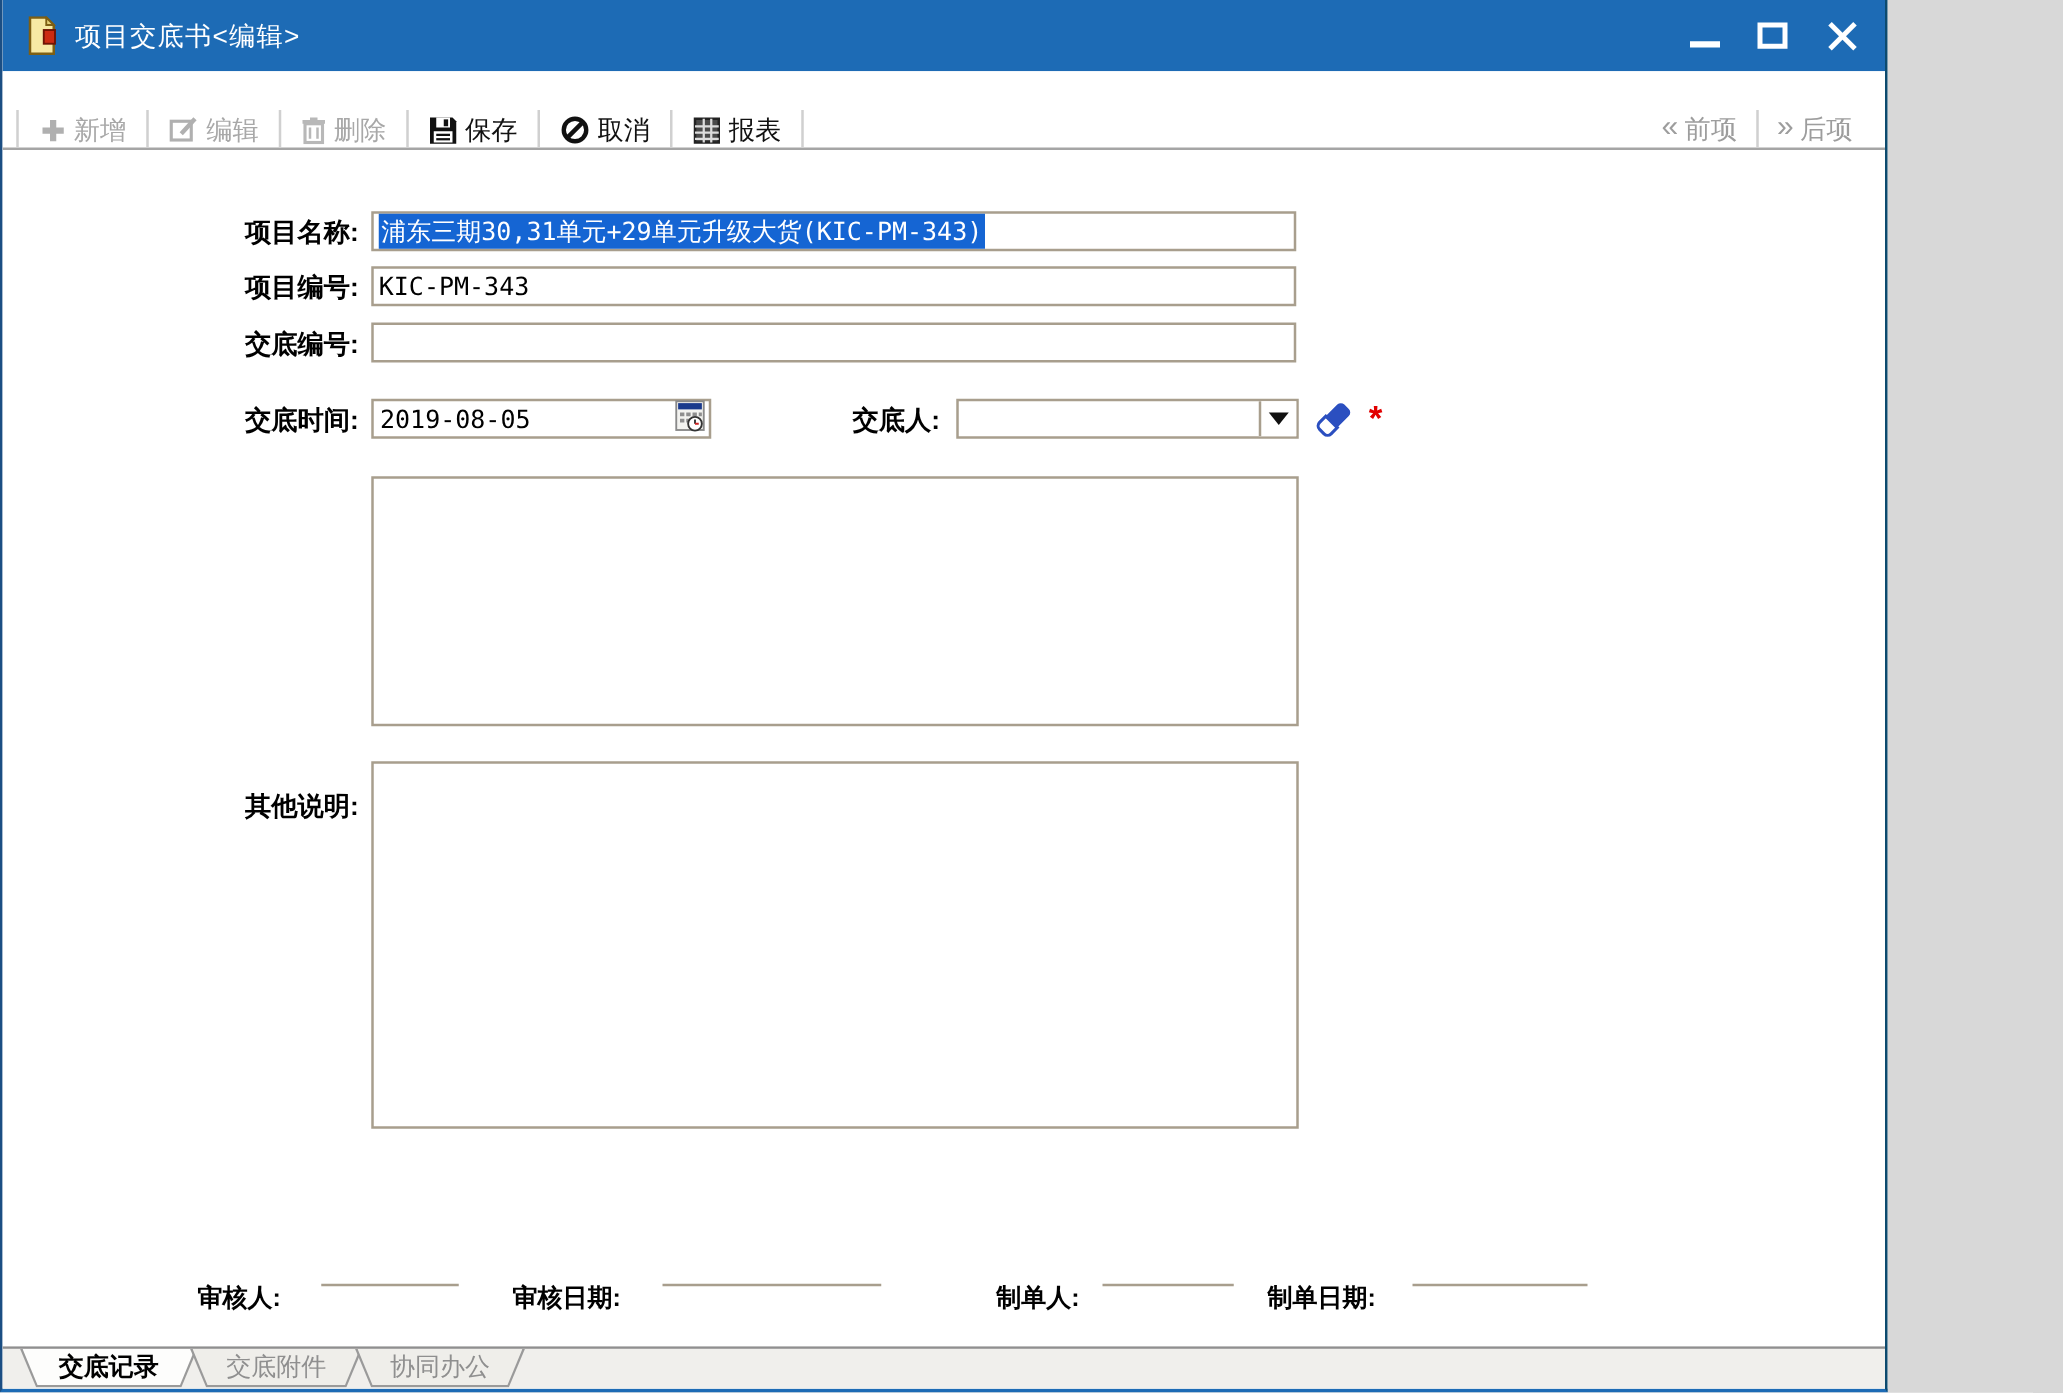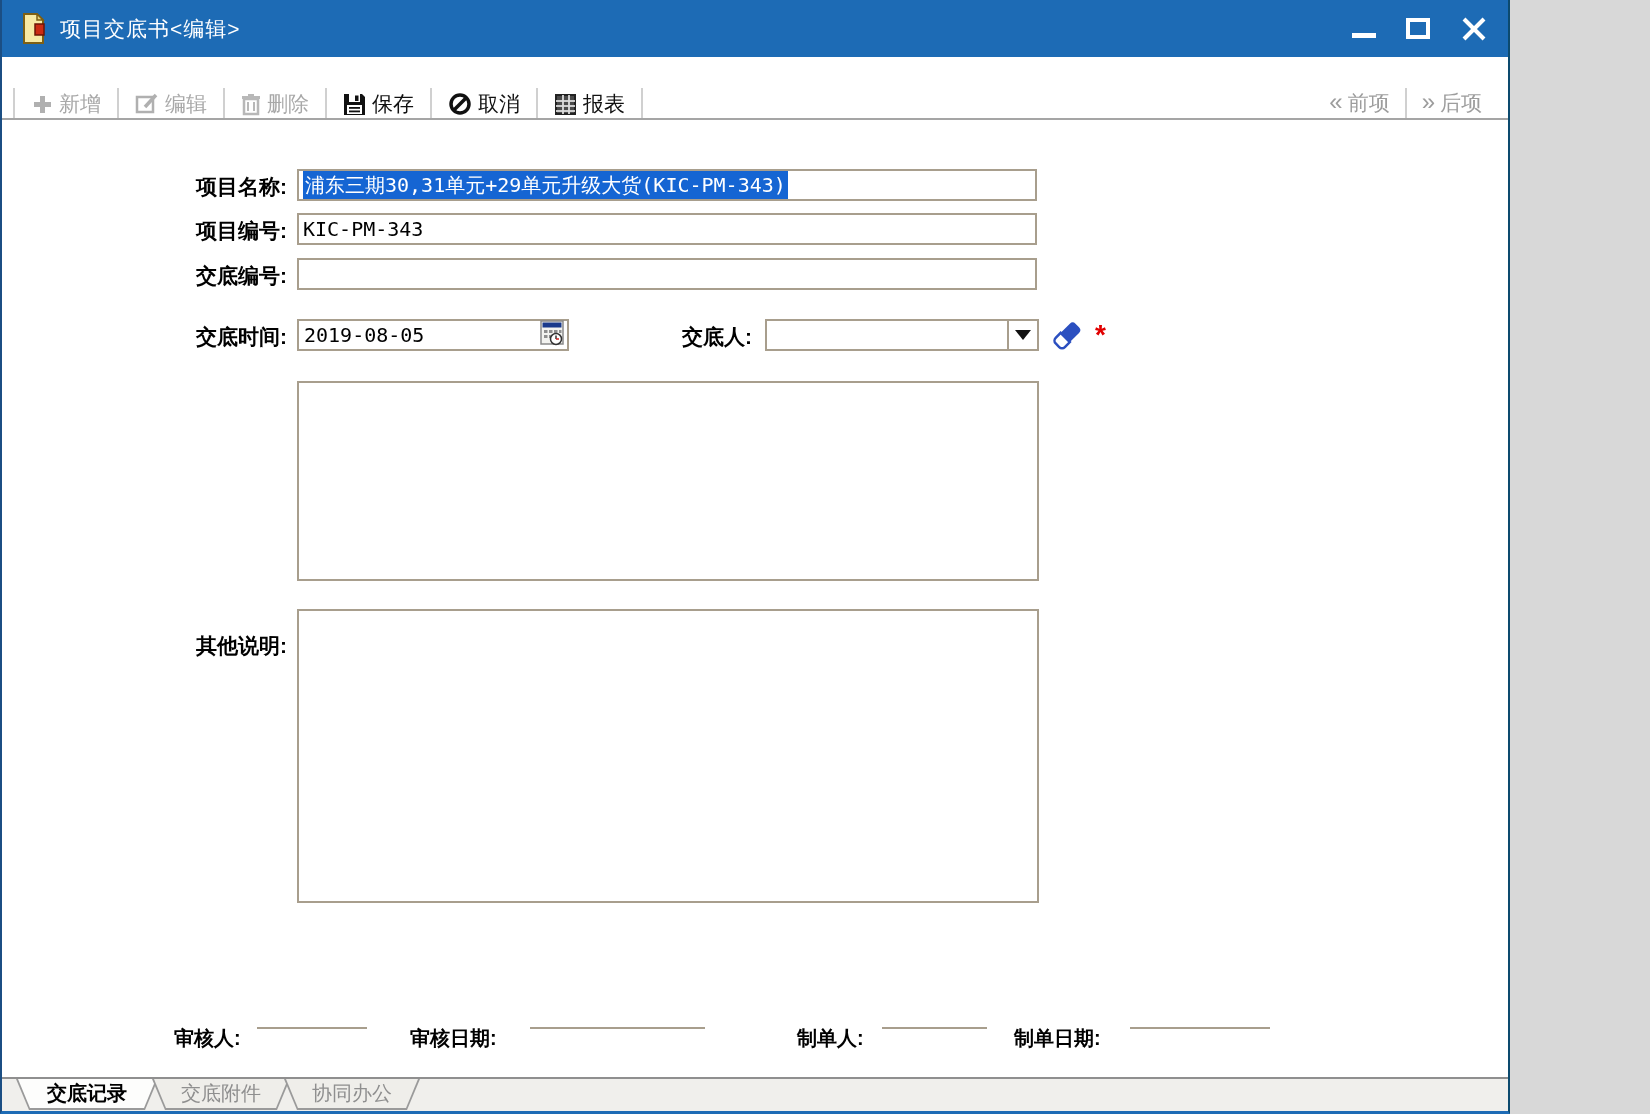--- a/index.html
+++ b/index.html
@@ -245,21 +245,21 @@
         </g>
       </svg>
     </div>
     <div class="req-mark" style="left:1093px; top:199px;">*</div>
 
     <textarea class="t-area" style="left: 295px; top: 261px; width: 742px; height: 200px;"></textarea>
 
     <div class="f-label" style="top:510px;">其他说明:</div>
     <textarea class="t-area" style="left: 295px; top: 489px; width: 742px; height: 294px;"></textarea>
 
-    <div class="foot-label" style="left:172px; top:905px;">审核人:</div>
+    <div class="foot-label" style="left:156px; top:905px;">审核人:</div>
     <div class="foot-line" style="left:255px; top:883px; width:110px;"></div>
 
     <div class="foot-label" style="left:408px; top:905px;">审核日期:</div>
     <div class="foot-line" style="left:528px; top:883px; width:175px;"></div>
 
     <div class="foot-label" style="left:795px; top:905px;">制单人:</div>
     <div class="foot-line" style="left:880px; top:883px; width:105px;"></div>
 
     <div class="foot-label" style="left:1012px; top:905px;">制单日期:</div>
     <div class="foot-line" style="left:1128px; top:883px; width:140px;"></div>

